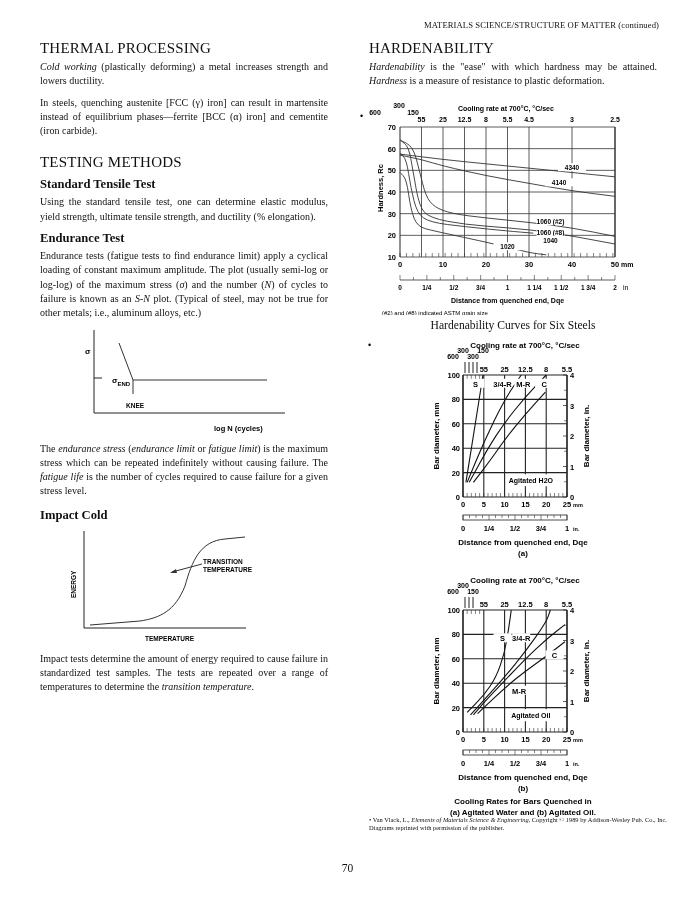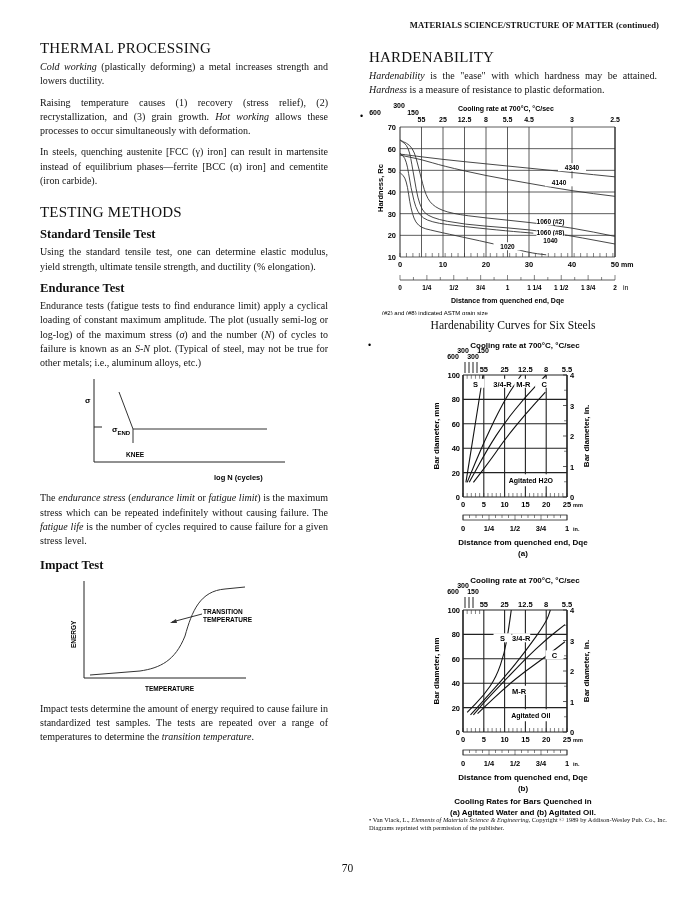--- a/index.html
+++ b/index.html
@@ -1,38 +1,37 @@
 <!DOCTYPE html>
 <html><head>
 <meta charset="utf-8">
 <style>
   html, body { margin:0; padding:0; background:#fff; }
   body { width:695px; height:899px; position:relative; overflow:hidden; color:#111;
          font-family:"Liberation Serif", serif; }
-  .header { position:absolute; top:20px; right:36px; font-size:8.6px; font-weight:bold; letter-spacing:0.1px; }
+  .header { position:absolute; top:20px; right:36px; font-size:8.6px; font-weight:normal; letter-spacing:0.1px; }
   .col-left { position:absolute; left:40px; top:40px; width:288px; }
-  .col-right { position:absolute; left:369px; top:49px; width:288px; }
+  .col-right { position:absolute; left:369px; top:40px; width:288px; }
   h2 { font-size:15px; font-weight:normal; margin:0 0 3px 0; letter-spacing:0.2px; }
   h3 { font-size:12.6px; font-weight:bold; margin:0 0 3px 0; }
   p { font-size:10px; line-height:14.3px; margin:0 0 7px 0; text-align:justify; }
   .sec-gap { margin-top:14px; }
   svg text { font-family:"Liberation Sans", sans-serif; }
   .page-num { position:absolute; left:0; right:0; top:862px; text-align:center; font-size:11.5px; }
   .caption { font-size:11.6px; text-align:center; margin:2px 0 4px 0; }
   .footnote { position:absolute; left:369px; top:816px; width:300px; font-size:6.4px; line-height:8px; }
 </style>
 </head>
 <body>
 
 <div class="header">MATERIALS SCIENCE/STRUCTURE OF MATTER (continued)</div>
 
 <div class="col-left">
   <h2>THERMAL PROCESSING</h2>
   <p><i>Cold working</i><span> (plastically deforming) a metal increases strength and lowers ductility.</span></p>
-  <p><span>Raising temperature causes (1) recovery (stress relief), (2) recrystallization, and (3) grain growth. </span><i>Hot working</i><span> allows these processes to occur simultaneously with deformation.</span></p>
   <p>In steels, quenching austenite [FCC (γ) iron] can result in martensite instead of equilibrium phases—ferrite [BCC (α) iron] and cementite (iron carbide).</p>
 
   <h2 class="sec-gap" style="margin-top:16px">TESTING METHODS</h2>
   <h3 style="margin-top:6px">Standard Tensile Test</h3>
   <p>Using the standard tensile test, one can determine elastic modulus, yield strength, ultimate tensile strength, and ductility (% elongation).</p>
   <h3 style="">Endurance Test</h3>
   <p><span>Endurance tests (fatigue tests to find endurance limit) apply a cyclical loading of constant maximum amplitude. The plot (usually semi-log or log-log) of the maximum stress (</span><i>σ</i><span>) and the number (</span><i>N</i><span>) of cycles to failure is known as an </span><i>S-N</i><span> plot. (Typical of steel, may not be true for other metals; i.e., aluminum alloys, etc.)</span></p>
 
   <svg width="288" height="112" viewBox="0 0 288 112" style="display:block">
     <line x1="54" y1="2" x2="54" y2="85" stroke="#222" stroke-width="1"></line>
@@ -41,21 +40,21 @@
     <polyline points="79,15 93,52 227,52" fill="none" stroke="#333" stroke-width="1"></polyline>
     <line x1="93" y1="52" x2="93" y2="66" stroke="#333" stroke-width="1"></line>
     <text x="45" y="26" font-size="8" font-weight="bold">σ</text>
     <text x="72" y="55" font-size="8" font-weight="bold"><tspan>σ</tspan><tspan font-size="6" dy="3">END</tspan></text>
     <text x="86" y="80" font-size="6.5" font-weight="bold">KNEE</text>
     <text x="174" y="103" font-size="7.5" font-weight="bold">log N (cycles)</text>
   </svg>
 
   <p style="margin-top:2px"><span>The </span><i>endurance stress</i><span> (</span><i>endurance limit</i><span> or </span><i>fatigue limit</i><span>) is the maximum stress which can be repeated indefinitely without causing failure. The </span><i>fatigue life</i><span> is the number of cycles required to cause failure for a given stress level.</span></p>
 
-  <h3 style="margin-top:9px">Impact Test</h3>
+  <h3 style="margin-top:9px">Impact Cold</h3>
 
   <svg width="288" height="118" viewBox="0 0 288 118" style="display:block;margin-top:2px">
     <line x1="44" y1="5" x2="44" y2="102" stroke="#222" stroke-width="1"></line>
     <line x1="44" y1="102" x2="206" y2="102" stroke="#222" stroke-width="1"></line>
     <path d="M50,99 L100,95 C120,92 135,85 145,60 C152,35 160,15 185,13 L205,11" fill="none" stroke="#333" stroke-width="1"></path>
     <line x1="162" y1="38" x2="132" y2="46" stroke="#333" stroke-width="1"></line>
     <polygon points="130,47 136,43 137,47" fill="#333"></polygon>
     <text x="163" y="38" font-size="6.5" font-weight="bold">TRANSITION</text>
     <text x="163" y="46" font-size="6.5" font-weight="bold">TEMPERATURE</text>
     <text x="0" y="0" font-size="6.5" font-weight="bold" transform="translate(36,72) rotate(-90)">ENERGY</text>

